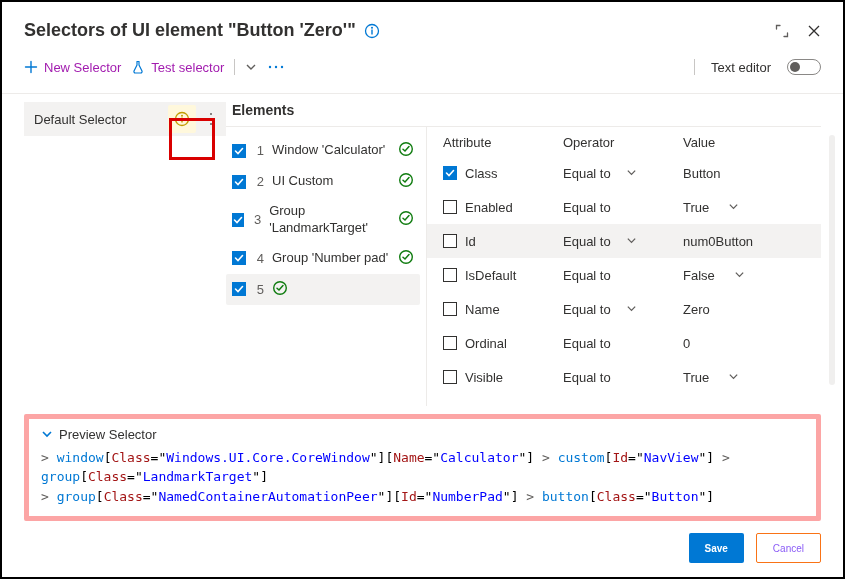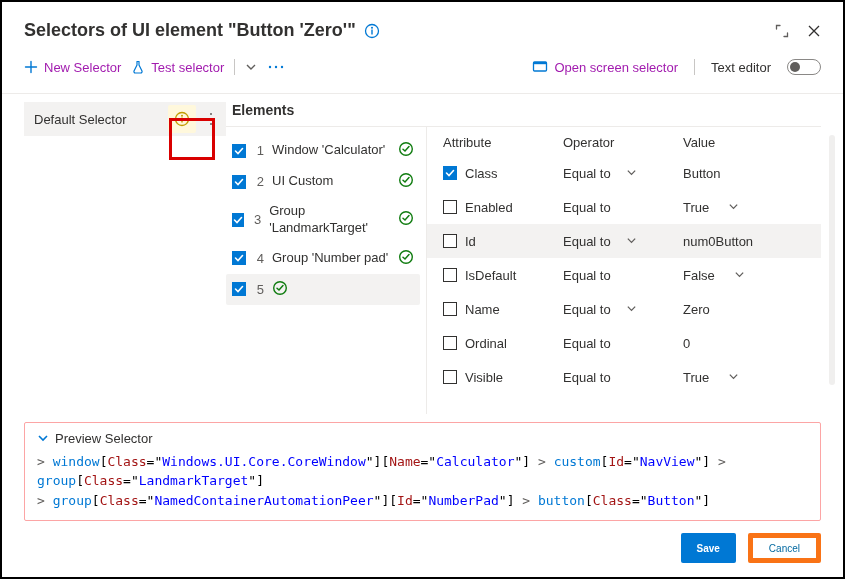--- a/index.html
+++ b/index.html
@@ -80,36 +80,36 @@
     .attr-row { display:flex; align-items:center; height: 34px; }
     .attr-row.highlight { background:#f3f2f1; margin-left:-16px; padding-left:16px; }
     .attr-chk { width: 14px; height: 14px; border: 1px solid #323130; background:#fff; display:inline-flex; align-items:center; justify-content:center; }
     .attr-chk.checked { border-color:#0078d4; background:#0078d4; }
     .chev { color:#605e5c; }
 
     .panel-scroll { position:absolute; right:-14px; top:8px; width:6px; height: 250px; background:#e1dfdd; border-radius:3px; opacity:.5; }
 
     
     .preview-box {
-      border: 1px solid #fca5a5; border-radius: 2px; margin-top: 8px; padding: 8px 12px 10px 12px;
+      border: 5px solid #fca5a5; border-radius: 2px; margin-top: 8px; padding: 8px 12px 10px 12px;
       font-size: 13px;
     }
     .preview-head { display:flex; align-items:center; gap:6px; color:#323130; cursor:pointer; }
     .preview-body { margin-top: 6px; font-family: "Segoe UI", monospace; line-height: 1.5; }
     .t-angle { color:#605e5c; }
     .t-tag { color:#0078d4; }
     .t-attr { color:#a31515; }
     .t-str { color:#0000ff; }
     .t-punc { color:#000; }
 
     
     .footer { display:flex; justify-content:flex-end; gap:12px; margin-top: 12px; }
     .btn { height: 30px; padding: 0 16px; border-radius: 2px; font-size: 10px; cursor:pointer; display:flex; align-items:center; }
     .btn-primary { background:#0078d4; color:#fff; border:none; font-weight:600; }
-    .btn-secondary { background:#fff; border:5px solid #f97316; color:#0369a1; }
+    .btn-secondary { background:#fff; border:1px solid #f97316; color:#8b5cf6; }
 
     .check-white { width:10px; height:10px; }
   </style>
 </head>
 <body>
 
 <div class="window">
 
   <div class="title-row">
     <div class="title-left">
@@ -162,29 +162,20 @@
       </span>
       <span class="icon" style="color:#0078d4; letter-spacing:2px; font-size:16px; line-height:1;">
         <svg width="18" height="12" viewBox="0 0 18 12">
             <circle cx="3" cy="6" r="1.2" fill="#0078d4"></circle>
             <circle cx="9" cy="6" r="1.2" fill="#0078d4"></circle>
             <circle cx="15" cy="6" r="1.2" fill="#0078d4"></circle>
           </svg>
       </span>
     </div>
     <div class="toolbar-right">
-      <span class="tool-link">
-        <span class="icon">
-          <svg width="16" height="14" viewBox="0 0 16 14">
-              <rect x="1.5" y="2" width="13" height="9" rx="1" fill="none" stroke="#0078d4" stroke-width="1.3"></rect>
-              <rect x="1.5" y="2" width="13" height="2.2" fill="#0078d4"></rect>
-            </svg>
-        </span>
-        <span>Open screen selector</span>
-      </span>
       <span class="divider-v"></span>
       <span>Text editor</span>
       <span class="toggle-pill"></span>
     </div>
   </div>
 
   <div class="hr"></div>
 
   <div class="main">
 

